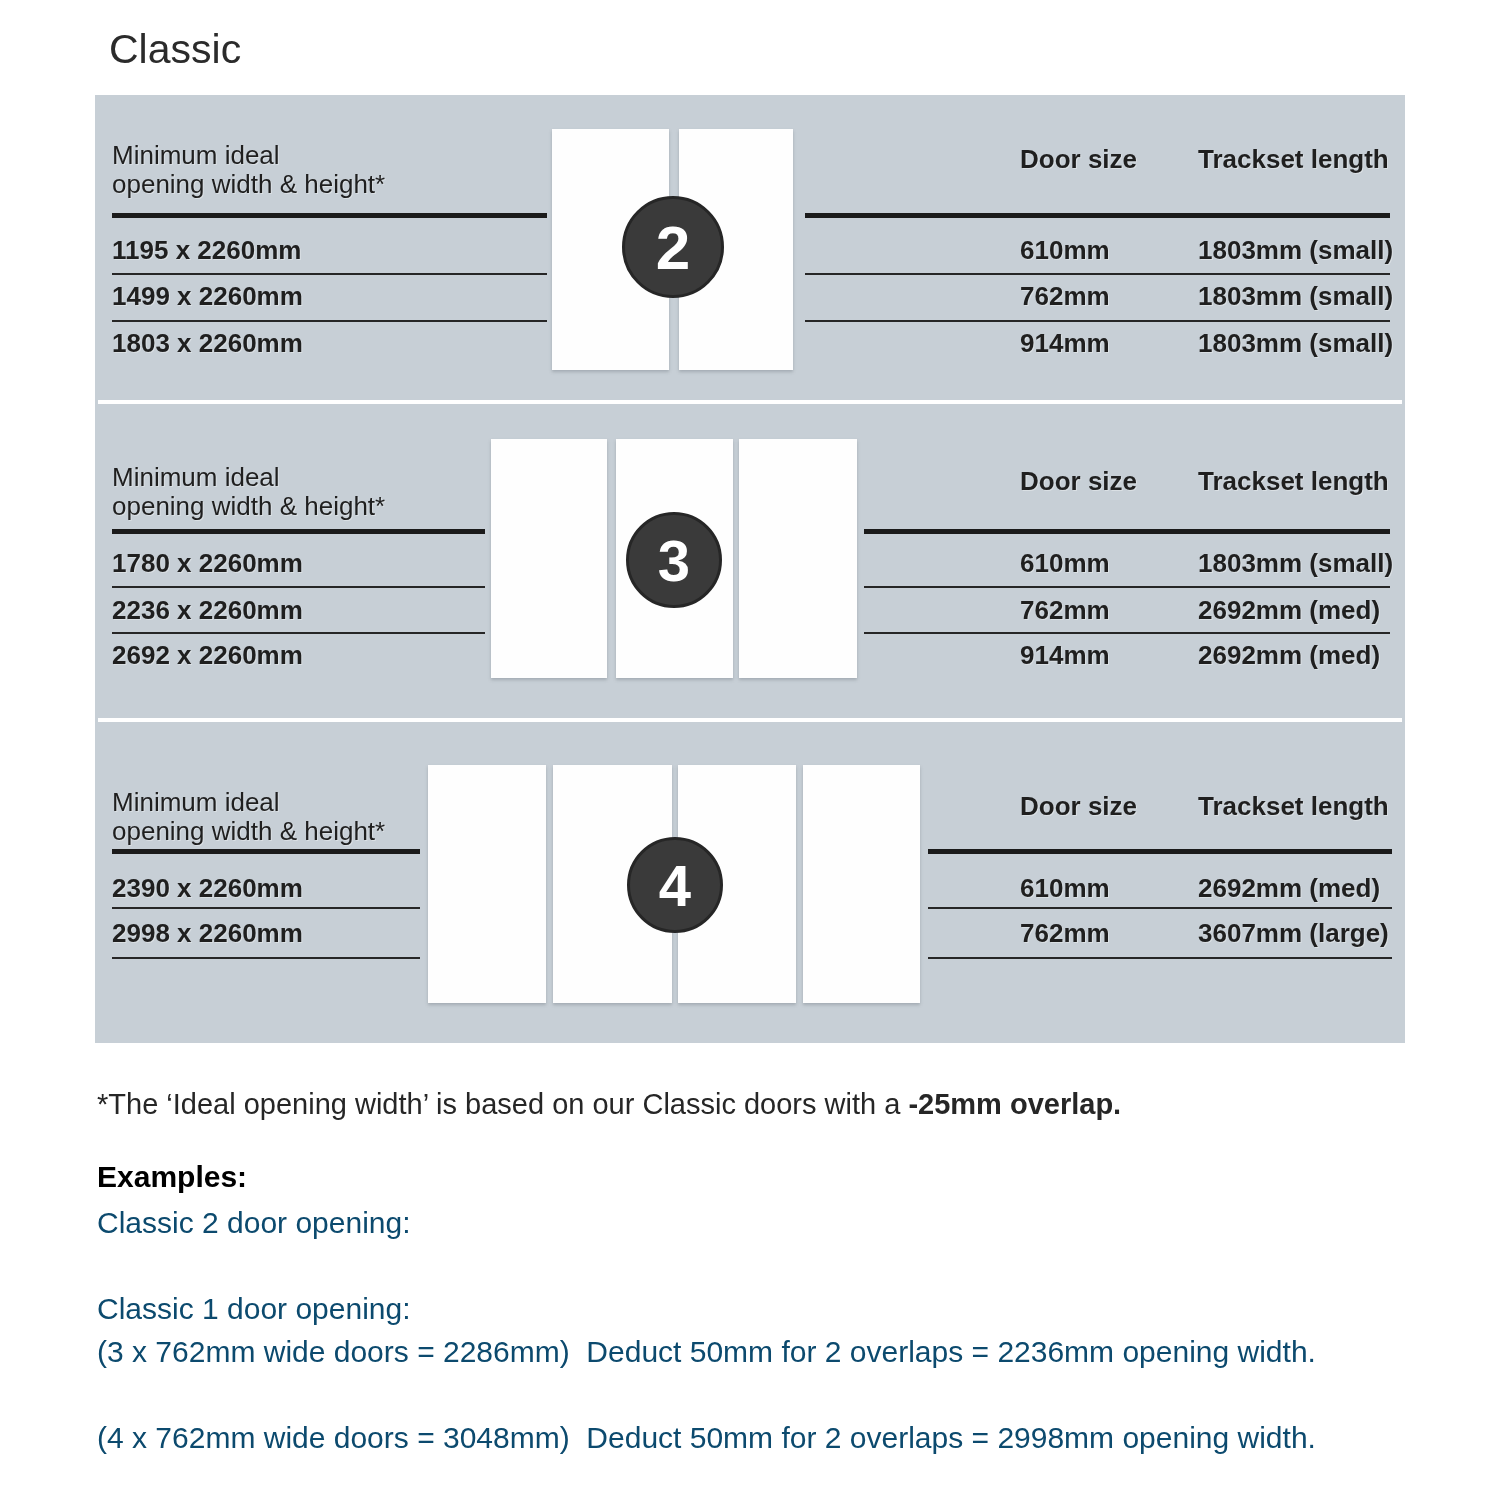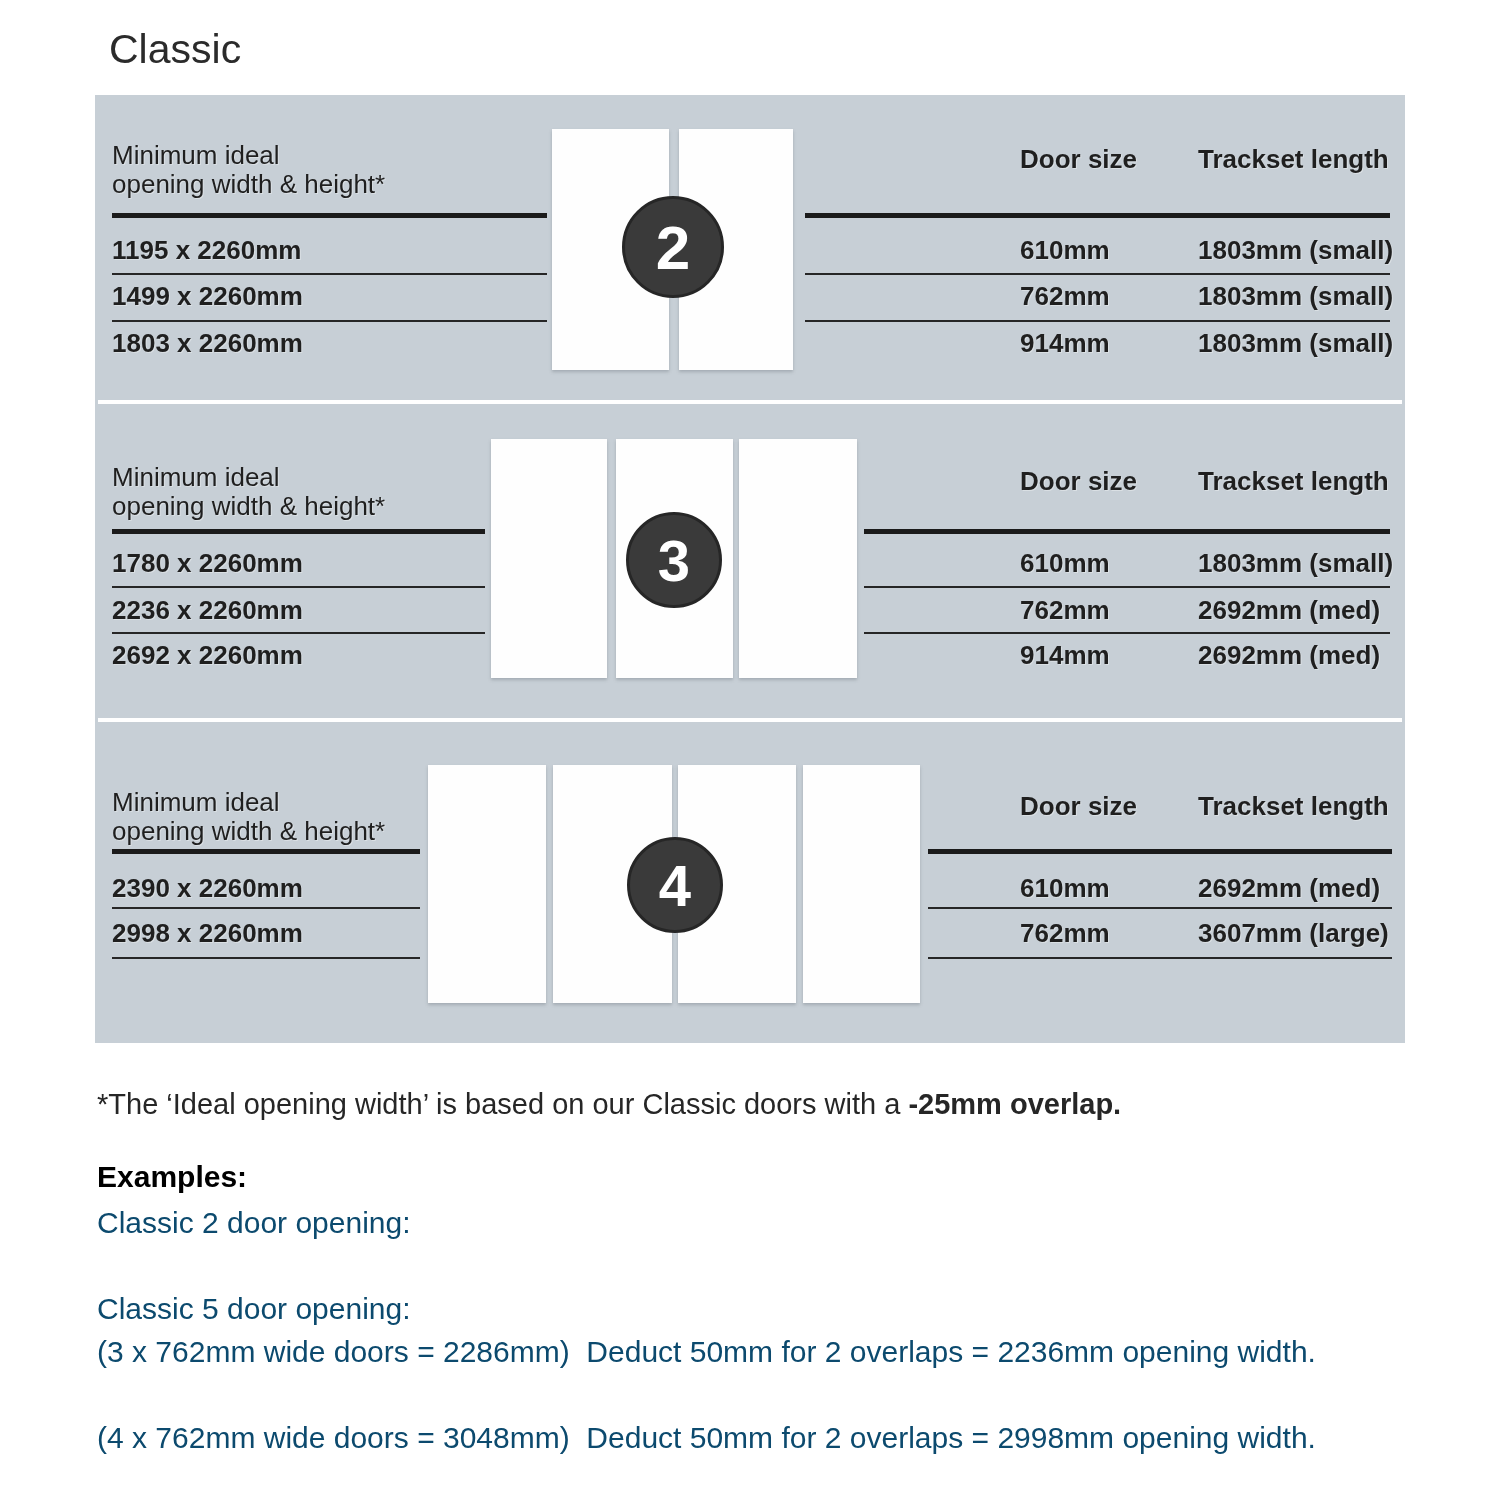--- a/index.html
+++ b/index.html
@@ -130,17 +130,17 @@
       <div class="door" style="left:708px;top:47px;width:117px;height:238px"></div>
       <div class="badge" style="left:532px;top:119px;width:96px;height:96px;font-size:58px">4</div>
     </section>
 
   </div>
 
   <p class="footnote" style="left:97px;top:1088px"><span>*The ‘Ideal opening width’ is based on our Classic doors with a </span><span class="b">-25mm overlap.</span></p>
 
   <div class="ex-heading" style="left:97px;top:1160px">Examples:</div>
   <div class="ex-line" style="left:97px;top:1206px">Classic 2 door opening:</div>
-  <div class="ex-line" style="left:97px;top:1292px">Classic 5 door opening:</div>
+  <div class="ex-line" style="left:97px;top:1292px">Classic 1 door opening:</div>
   <div class="ex-line" style="left:97px;top:1335px">(3 x 762mm wide doors = 2286mm)  Deduct 50mm for 2 overlaps = 2236mm opening width.</div>
   <div class="ex-line" style="left:97px;top:1421px">(4 x 762mm wide doors = 3048mm)  Deduct 50mm for 2 overlaps = 2998mm opening width.</div>
 
 </div>
 
 </body></html>

